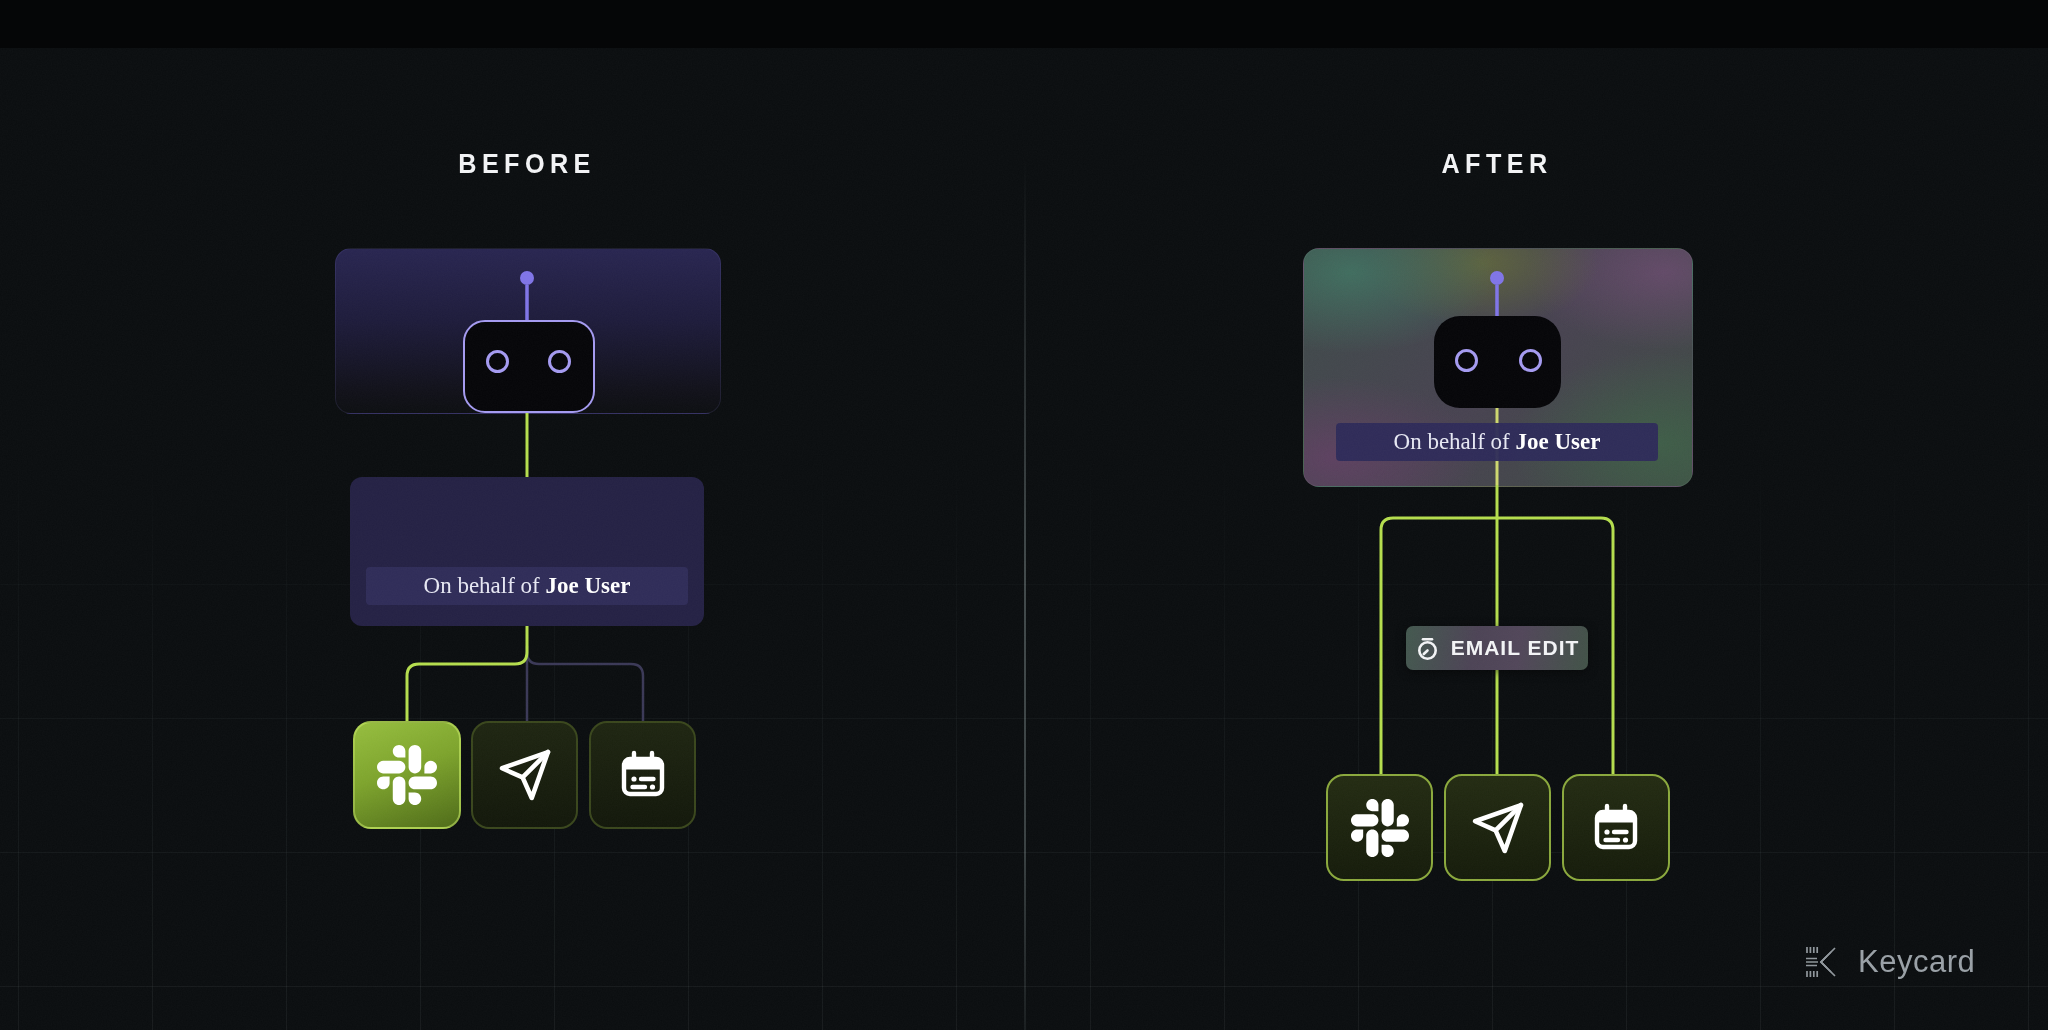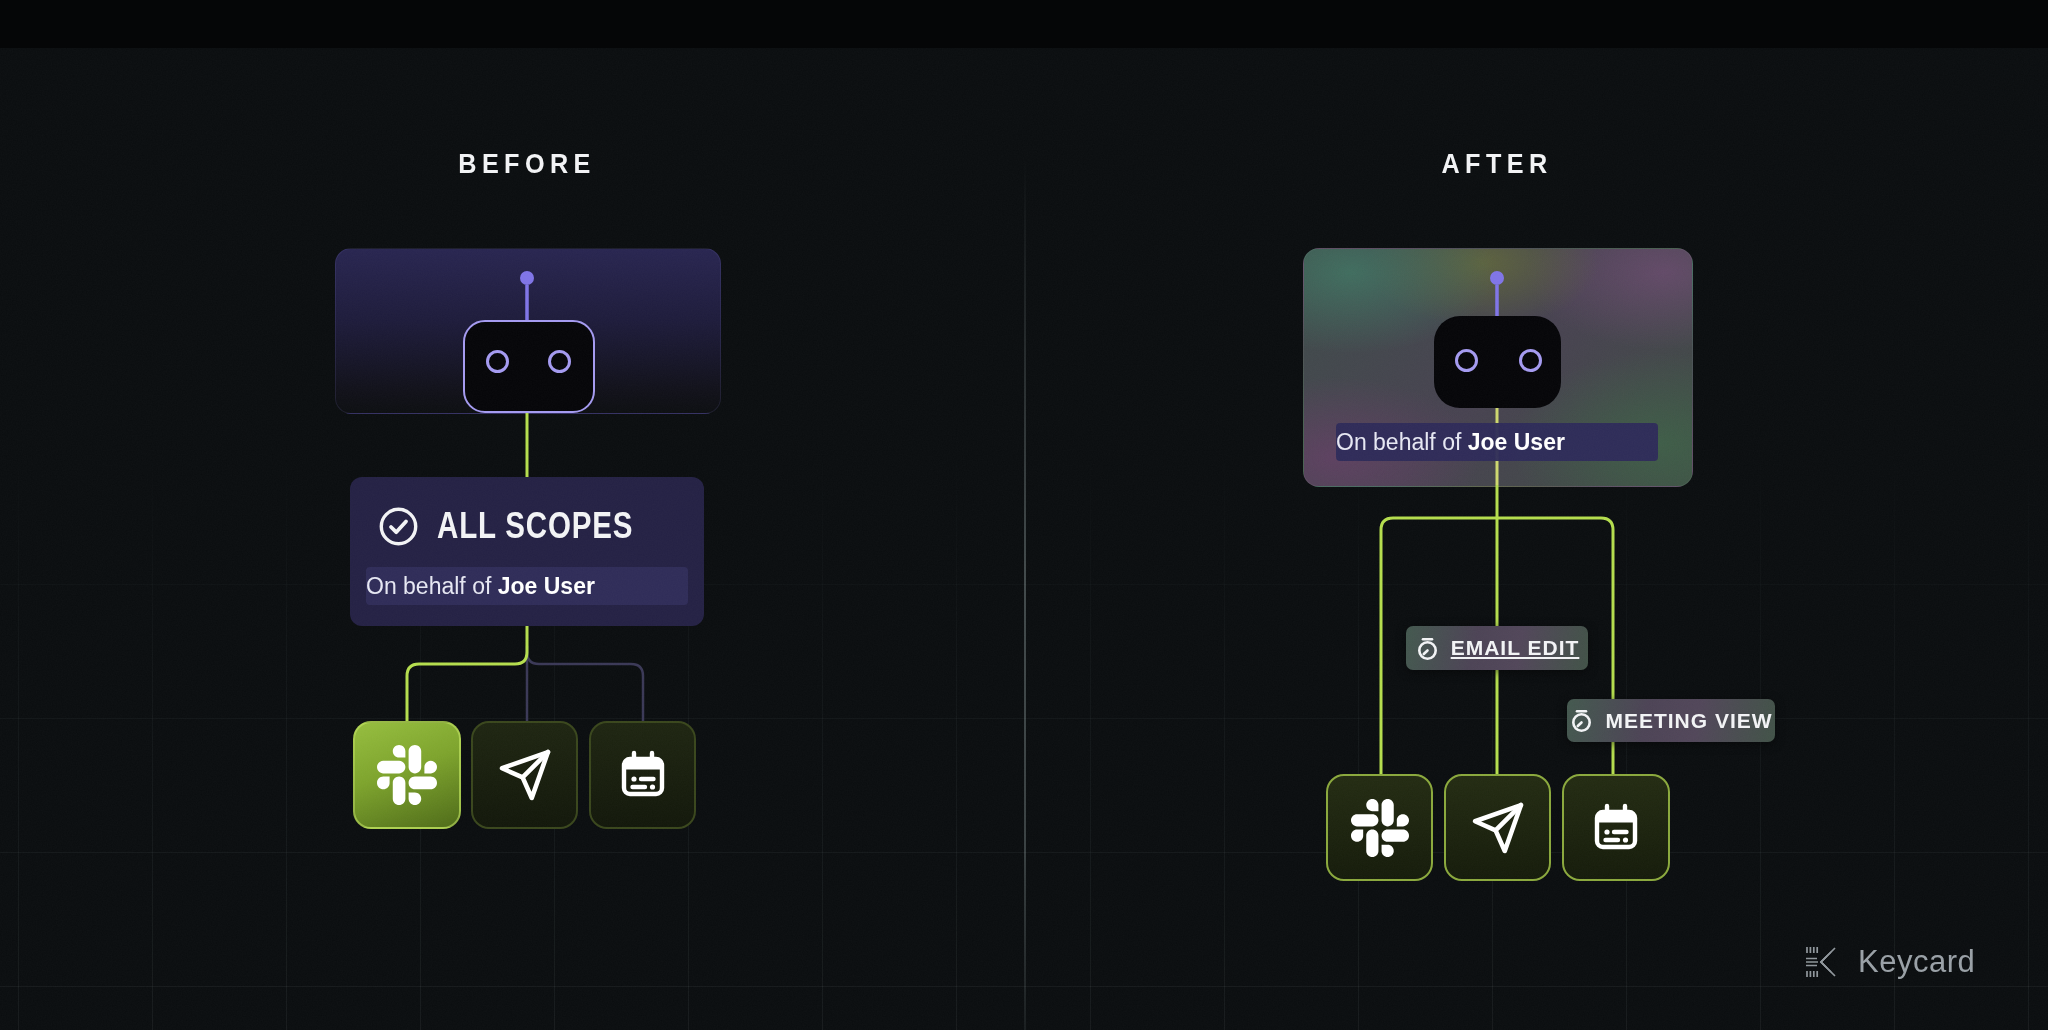--- a/index.html
+++ b/index.html
@@ -68,36 +68,36 @@
   #scopes-card{
     position:absolute;left:350px;top:429px;width:354px;height:149px;z-index:3;
     background:var(--card-indigo,#242144);border-radius:12px;
   }
   .scopes-row{position:absolute;left:0;top:28px;width:100%;display:flex;align-items:center;justify-content:center;gap:18px;}
   .scopes-title{
     color:var(--text,#f2f3f5);font-size:36px;font-weight:700;letter-spacing:1px;
     transform:scaleX(.82);transform-origin:left center;white-space:nowrap;
   }
   .behalf{
-    position:absolute;display:flex;align-items:center;justify-content:flex-start;z-index:3;
+    position:absolute;display:flex;align-items:center;justify-content:center;z-index:3;
     background:var(--badge-indigo,#2f2c58);border-radius:4px;
-    font-family:Liberation Sans, sans-serif;font-size:23px;color:#e6e7f2;white-space:pre;
+    font-family:Liberation Serif, serif;font-size:23px;color:#e6e7f2;white-space:pre;
   }
   #behalf-before{left:16px;top:90px;width:322px;height:38px;}
   #behalf-after{left:1336px;top:375px;width:322px;height:38px;background:rgba(46,43,88,.96);}
   .behalf b{color:#ffffff;font-weight:700;}
   
   .scope-badge{
     position:absolute;z-index:3;display:flex;align-items:center;justify-content:center;gap:11px;
     border-radius:7px;color:var(--text,#f2f3f5);font-size:21px;font-weight:700;letter-spacing:1px;
     background:linear-gradient(100deg,#43584e 0%,#4c4355 38%,#514659 62%,#415247 100%);
     box-shadow:0 2px 10px rgba(0,0,0,.5);white-space:nowrap;
   }
   #scope-1{left:1231px;top:505px;width:207px;height:43px;}
-  #scope-2{left:1406px;top:578px;width:182px;height:44px;text-decoration:underline;}
+  #scope-2{left:1406px;top:578px;width:182px;height:44px;}
   #scope-3{left:1567px;top:651px;width:208px;height:43px;}
   
   .tile{position:absolute;z-index:3;border-radius:18px;display:flex;align-items:center;justify-content:center;box-sizing:border-box;}
   .tile.dim{background:linear-gradient(180deg,#1e2511,#12170a);border:2px solid #39461c;}
   .tile.bright{background:linear-gradient(180deg,#232b12,#151b0a);border:2px solid var(--tile-border-bright,#8aa83c);}
   .tile.slack-hl{background:linear-gradient(160deg,#95bd3e 0%,#7da32c 45%,#4e6b18 100%);border:2px solid rgba(196,230,100,.55);}
   #tile-b1{left:353px;top:673px;width:108px;height:108px;}
   #tile-b2{left:471px;top:673px;width:107px;height:108px;}
   #tile-b3{left:589px;top:673px;width:107px;height:108px;}
   #tile-a1{left:1326px;top:726px;width:107px;height:107px;}
@@ -149,47 +149,32 @@
   <div class="robot" id="robot-before">
     <div class="eye l"></div>
     <div class="eye r"></div>
   </div>
   <div class="robot" id="robot-after">
     <div class="eye l"></div>
     <div class="eye r"></div>
   </div>
 
   <div id="scopes-card">
-    <div class="scopes-row">
-      <svg class="ico" width="41" height="41" viewBox="0 0 41 41">
-        <circle cx="20.5" cy="20.5" r="17.2" fill="none" stroke="#f2f3f5" stroke-width="3.4"></circle>
-        <path d="M13,21 L18.2,26.2 L28,15.5" fill="none" stroke="#f2f3f5" stroke-width="3.8" stroke-linecap="round" stroke-linejoin="round"></path>
-      </svg>
-      <span class="scopes-title">ALL SCOPES</span>
-    </div>
     <div class="behalf" id="behalf-before"><span>On behalf of </span><b>Joe User</b></div>
   </div>
 
   <div class="behalf" id="behalf-after"><span>On behalf of </span><b>Joe User</b></div>
 
   <div class="scope-badge" id="scope-2">
     <svg class="ico" width="25" height="25" viewBox="0 0 25 25">
       <path d="M8,3.2 H17" stroke="#f2f3f5" stroke-width="2.6" stroke-linecap="round" fill="none"></path>
       <circle cx="12.5" cy="14.5" r="8.2" fill="none" stroke="#f2f3f5" stroke-width="2.6"></circle>
       <path d="M12.5,14.5 L8.8,18" stroke="#f2f3f5" stroke-width="2.6" stroke-linecap="round" fill="none"></path>
     </svg>
     <span>EMAIL EDIT</span>
-  </div>
-  <div class="scope-badge" id="scope-3">
-    <svg class="ico" width="25" height="25" viewBox="0 0 25 25">
-      <path d="M8,3.2 H17" stroke="#f2f3f5" stroke-width="2.6" stroke-linecap="round" fill="none"></path>
-      <circle cx="12.5" cy="14.5" r="8.2" fill="none" stroke="#f2f3f5" stroke-width="2.6"></circle>
-      <path d="M12.5,14.5 L8.8,18" stroke="#f2f3f5" stroke-width="2.6" stroke-linecap="round" fill="none"></path>
-    </svg>
-    <span>MEETING VIEW</span>
   </div>
 
   <div class="tile slack-hl" id="tile-b1">
     <svg class="ico" width="60" height="60" viewBox="0 0 122.8 122.8">
       <g fill="#ffffff">
         <path d="M25.8 77.6c0 7.1-5.8 12.9-12.9 12.9S0 84.7 0 77.6s5.8-12.9 12.9-12.9h12.9v12.9zM32.3 77.6c0-7.1 5.8-12.9 12.9-12.9s12.9 5.8 12.9 12.9v32.3c0 7.1-5.8 12.9-12.9 12.9s-12.9-5.8-12.9-12.9V77.6z"></path>
         <path d="M45.2 25.8c-7.1 0-12.9-5.8-12.9-12.9S38.1 0 45.2 0s12.9 5.8 12.9 12.9v12.9H45.2zM45.2 32.3c7.1 0 12.9 5.8 12.9 12.9s-5.8 12.9-12.9 12.9H12.9C5.8 58.1 0 52.3 0 45.2s5.8-12.9 12.9-12.9h32.3z"></path>
         <path d="M97 45.2c0-7.1 5.8-12.9 12.9-12.9s12.9 5.8 12.9 12.9-5.8 12.9-12.9 12.9H97V45.2zM90.5 45.2c0 7.1-5.8 12.9-12.9 12.9s-12.9-5.8-12.9-12.9V12.9C64.7 5.8 70.5 0 77.6 0s12.9 5.8 12.9 12.9v32.3z"></path>
         <path d="M77.6 97c7.1 0 12.9 5.8 12.9 12.9s-5.8 12.9-12.9 12.9-12.9-5.8-12.9-12.9V97h12.9zM77.6 90.5c-7.1 0-12.9-5.8-12.9-12.9s5.8-12.9 12.9-12.9h32.3c7.1 0 12.9 5.8 12.9 12.9s-5.8 12.9-12.9 12.9H77.6z"></path>
       </g>

